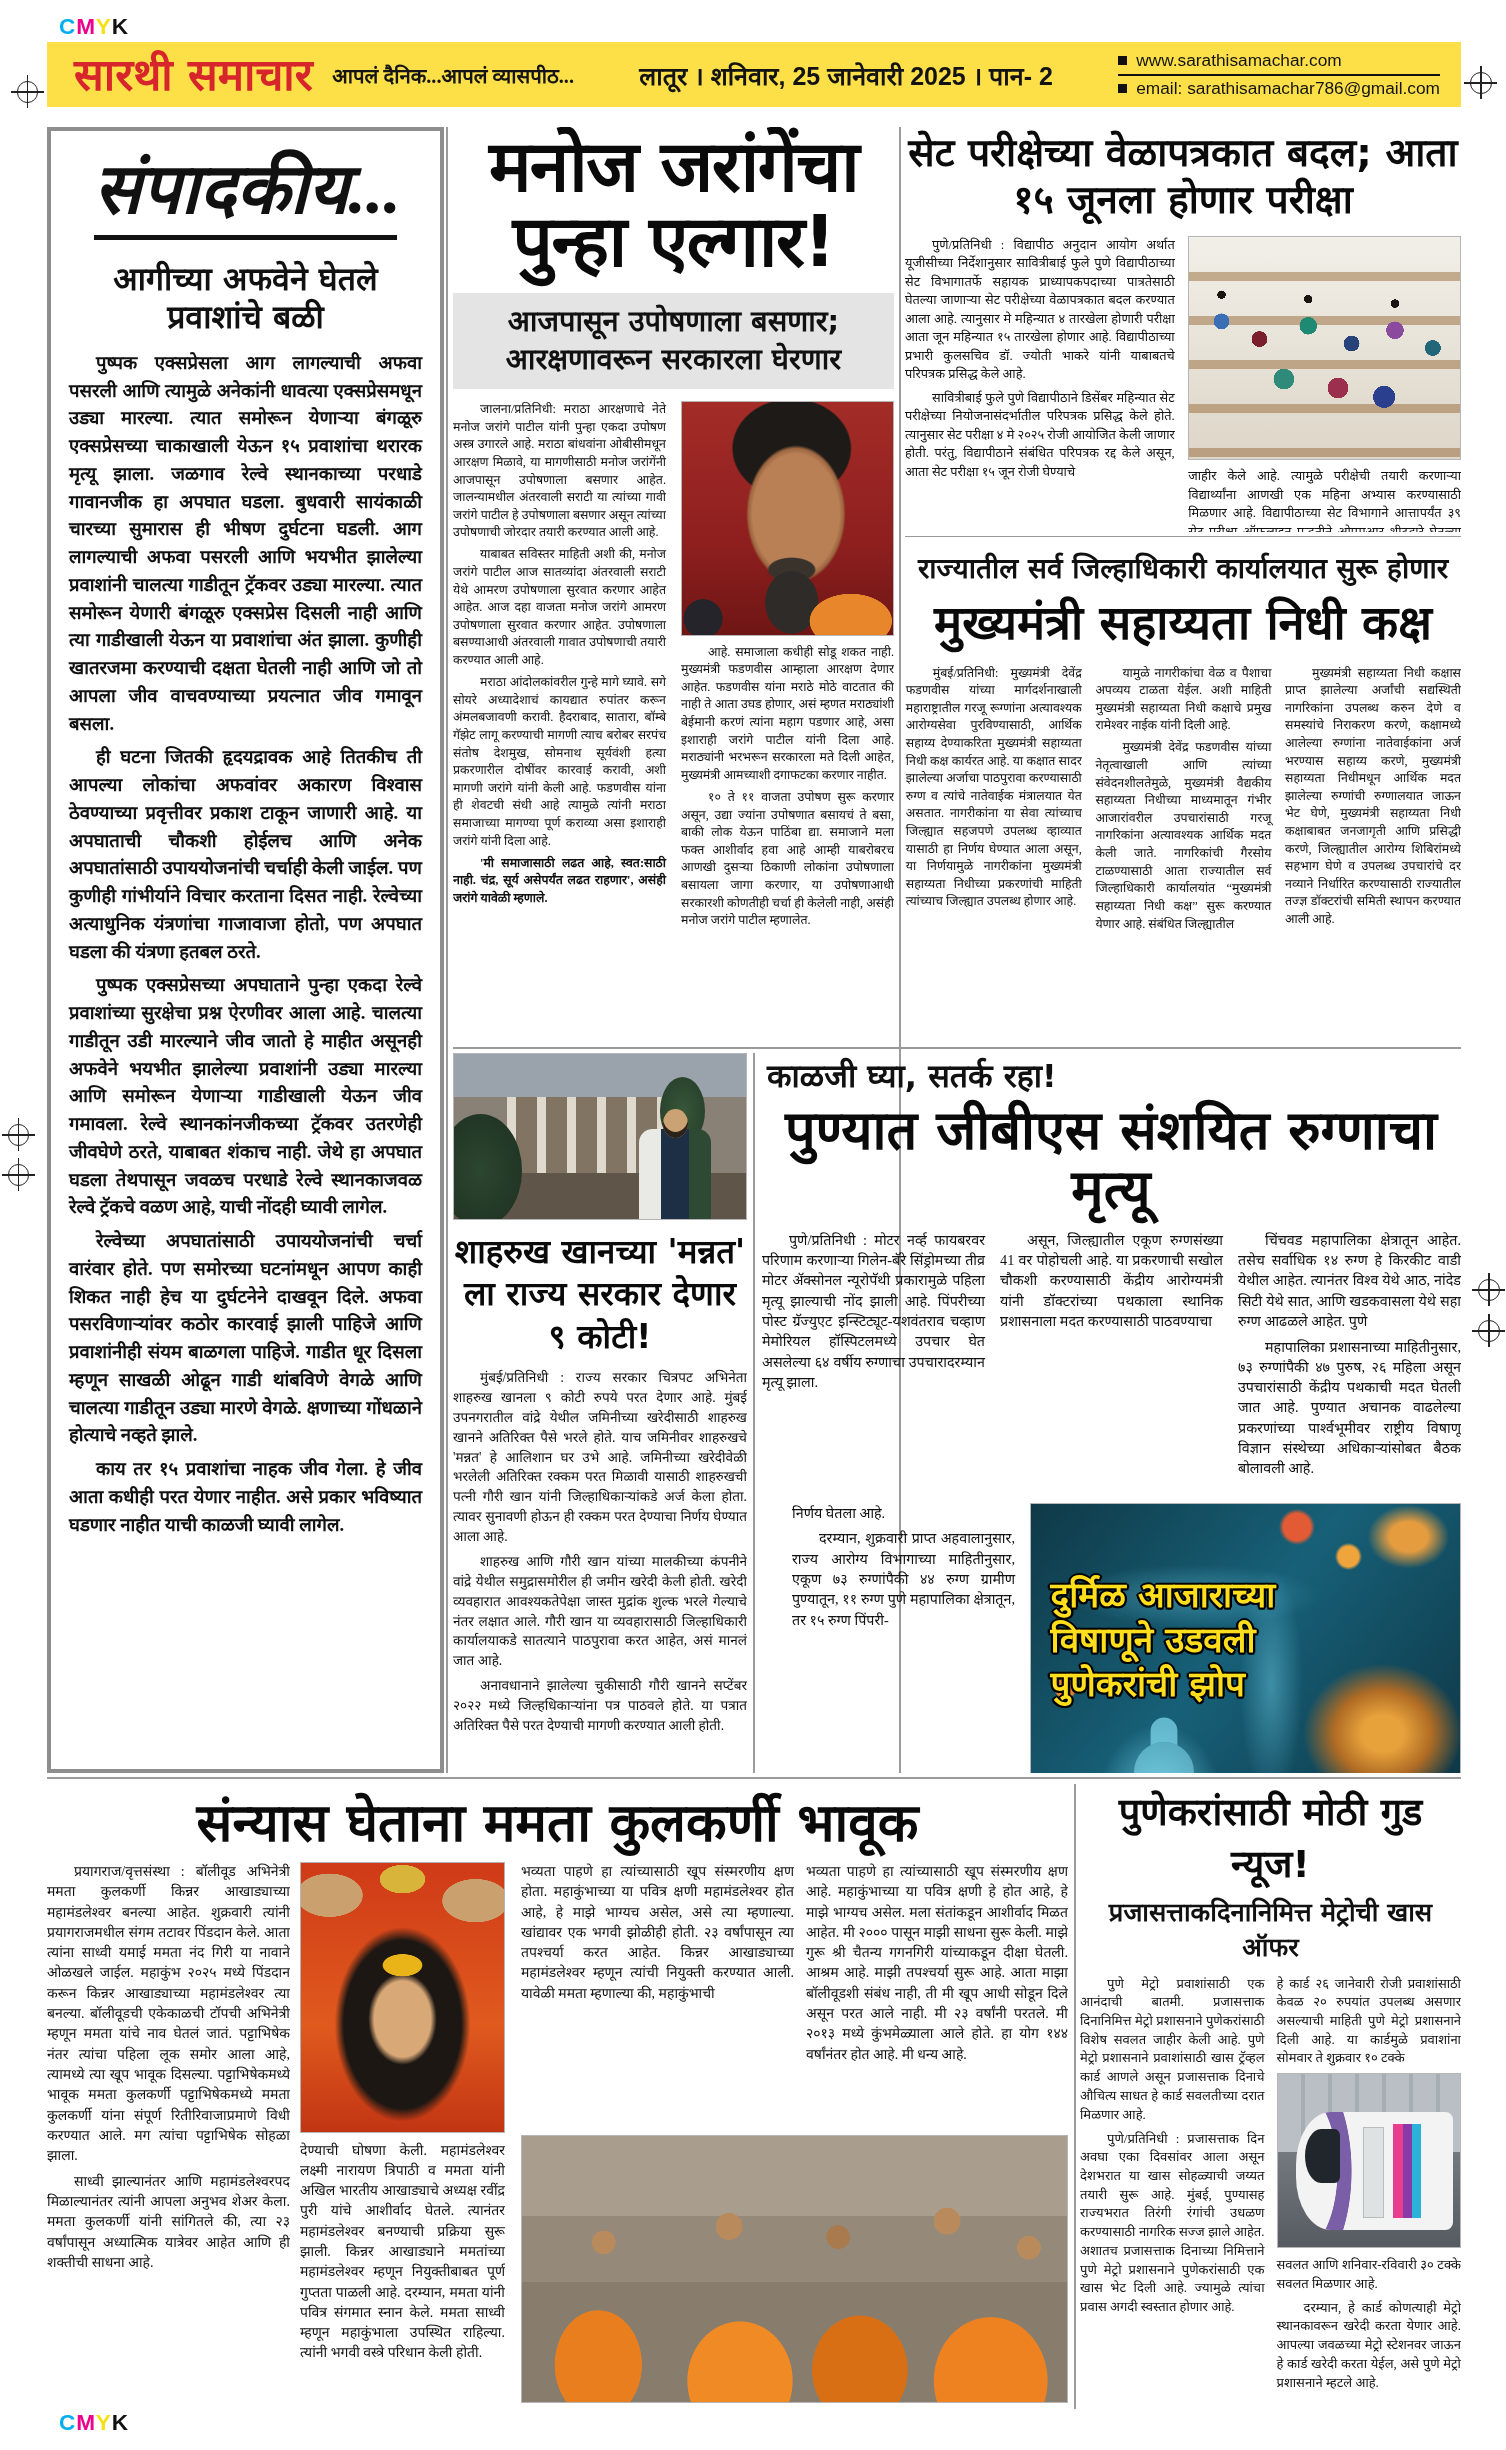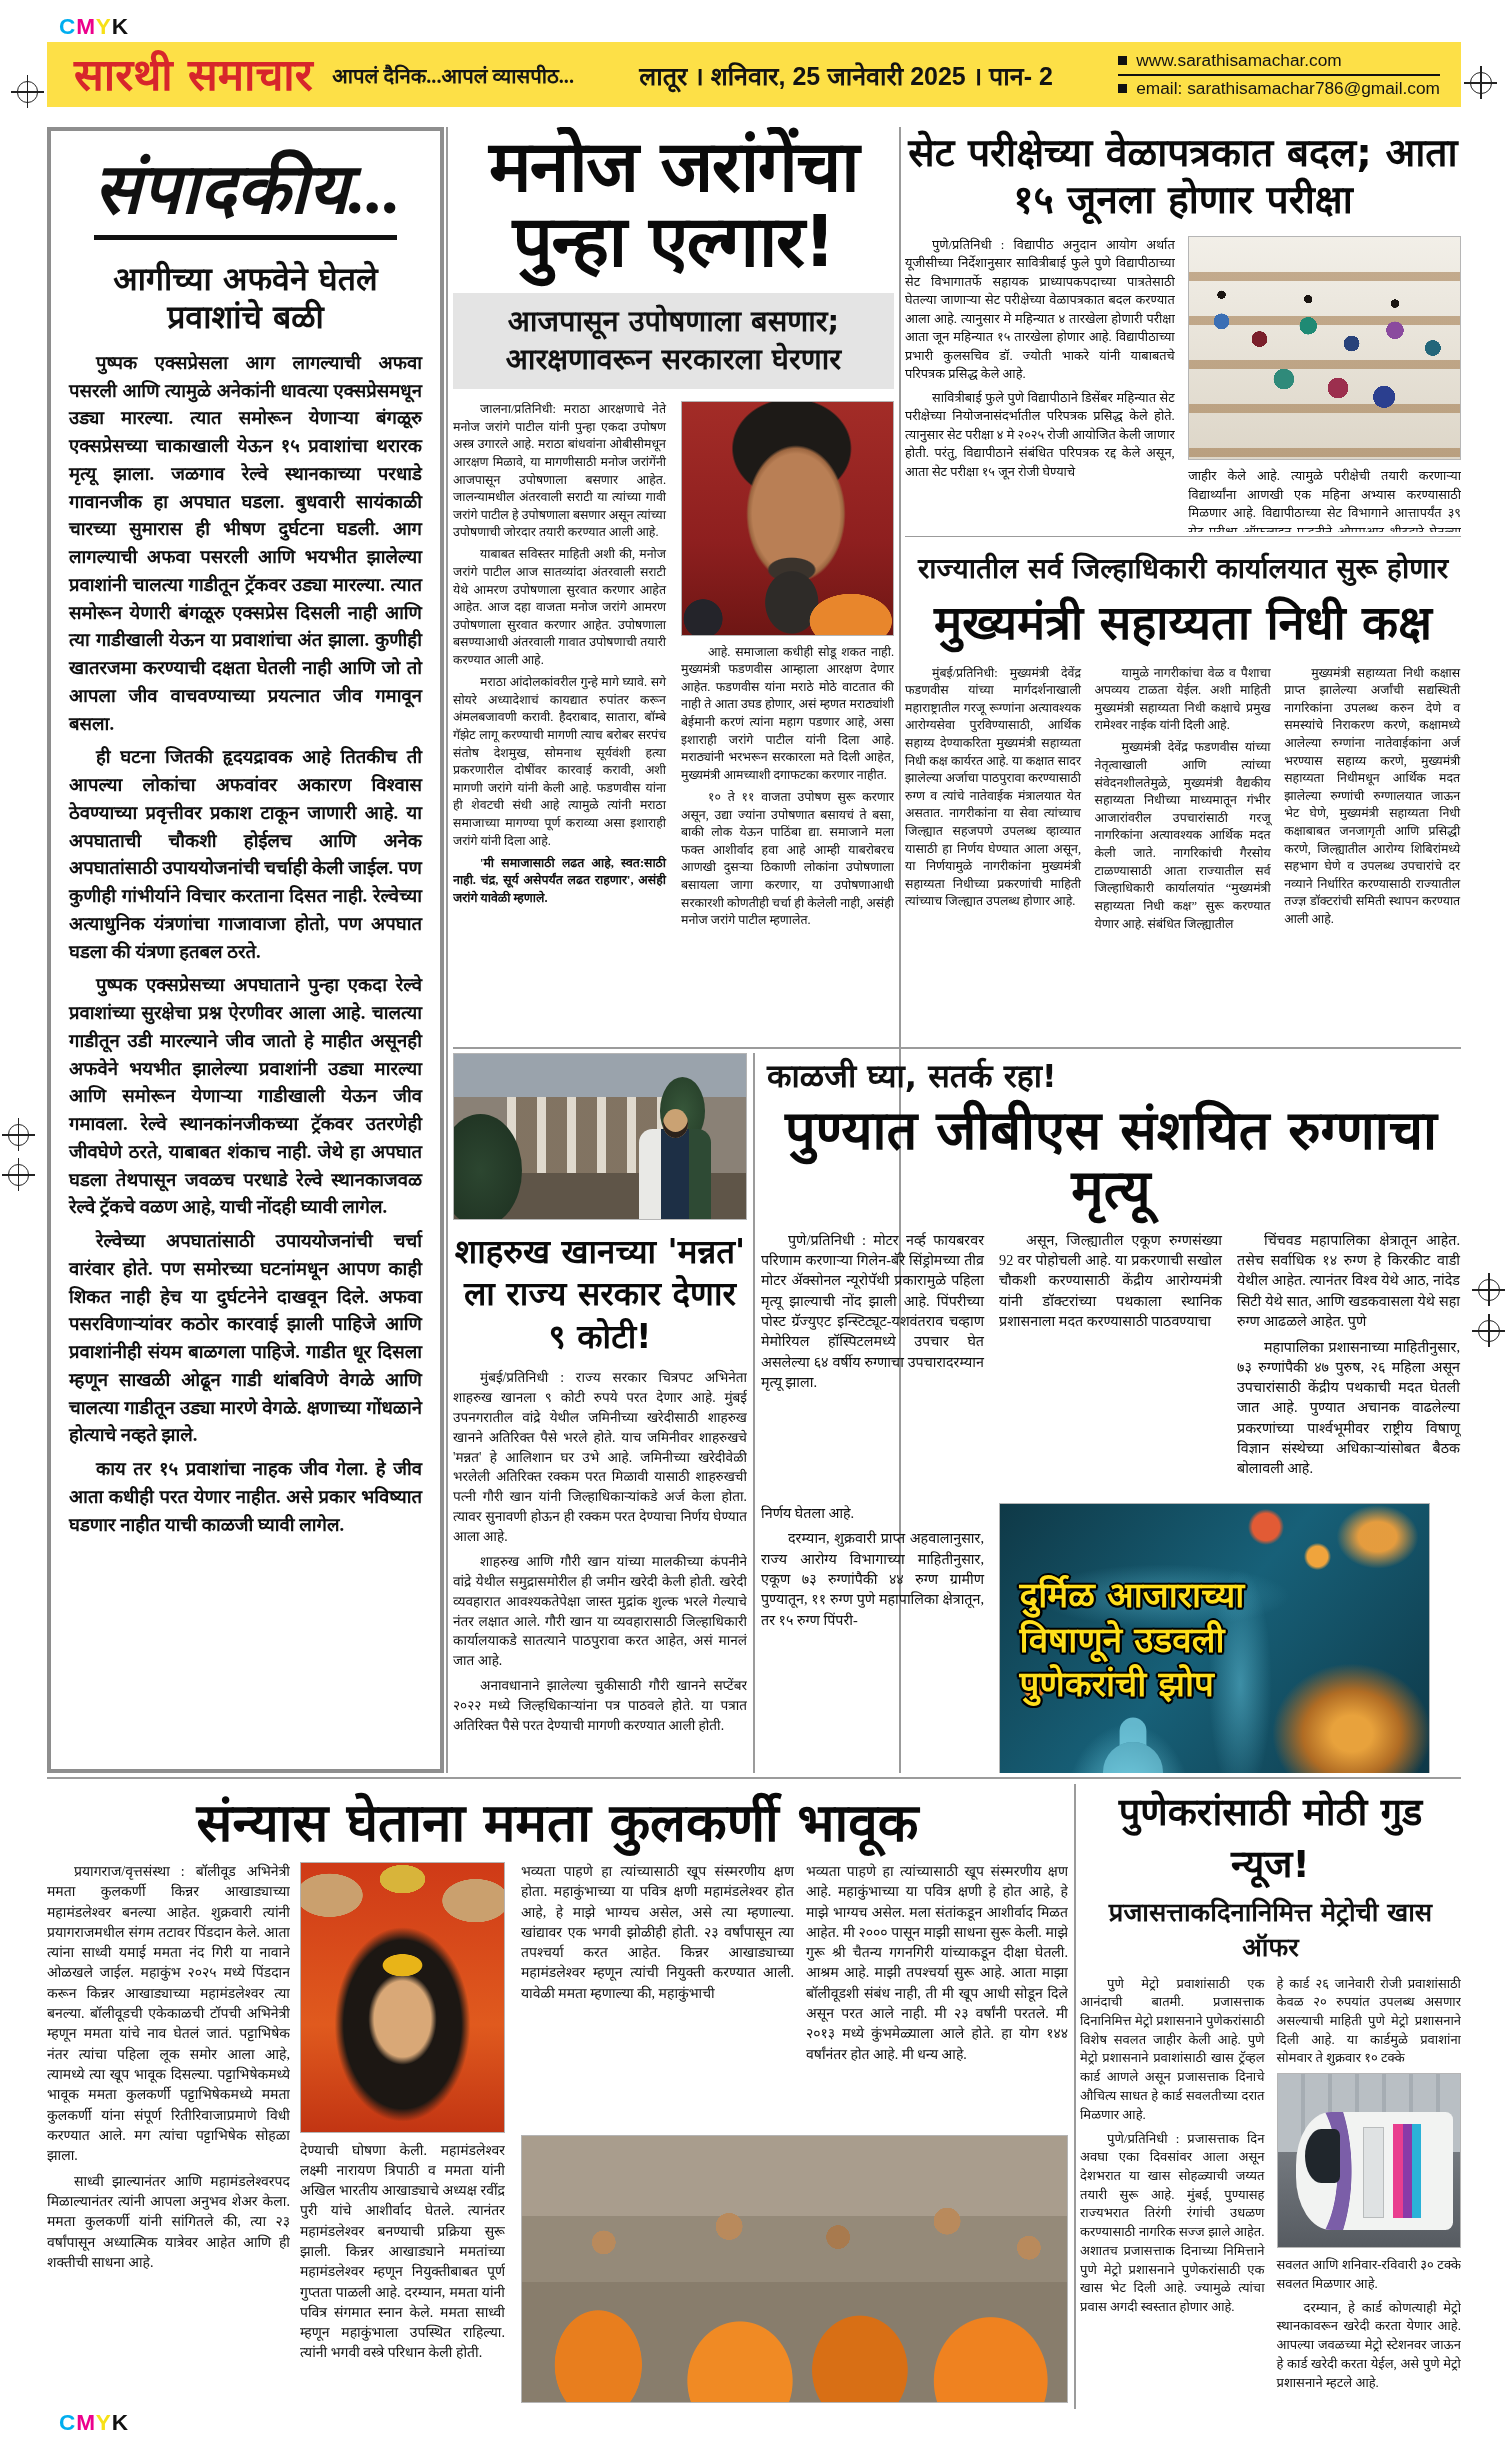--- a/index.html
+++ b/index.html
@@ -26,21 +26,21 @@
   .mc-row{display:flex;align-items:center;padding:2.3px 0;}
   .mc-row.first{border-bottom:2.3px solid #111;}
   .sq{width:9px;height:9px;background:#111;display:inline-block;margin-right:9px;}
   
   .vline{position:absolute;width:1.5px;background:#9b9b9b;}
   .hline{position:absolute;height:1.5px;background:#9b9b9b;}
   
   .hl{font-family:"DejaVu Sans","Liberation Sans",sans-serif;font-weight:800;color:#0a0a0a;text-align:center;}
   .bt p{margin:0;text-align:justify;text-indent:27px;}
   section{position:absolute;overflow:hidden;box-sizing:border-box;}
-  .cols{display:flex;}
+  .cols{display:flex;justify-content:flex-end;}
   .photo{position:relative;overflow:hidden;border:0.8px solid #b5b5b5;box-sizing:border-box;}
   
   #editorial{border:4.5px solid #8e8e8e;padding:15px 18px;background:#fff;}
   .ed-label{font-family:"Liberation Serif",serif;font-style:italic;font-weight:bold;font-size:70px;
             text-align:center;line-height:1.1;border-bottom:5.3px solid #111;display:block;
             width:86%;margin:4.5px auto 19.6px auto;padding-bottom:7.5px;}
   .ed-head{font-size:32px;font-weight:800;font-family:"DejaVu Sans","Liberation Sans",sans-serif;
            text-align:center;margin:0 0 13.6px 0;line-height:1.2;}
   #editorial .bt p{font-size:18.5px;line-height:1.5;font-weight:600;margin-bottom:6px;}
   
@@ -282,21 +282,21 @@
 </section>
 
 <section id="gbs" style="left:761px;top:1053px;width:700px;height:720px;">
   <div class="kicker">काळजी घ्या, सतर्क रहा!</div>
   <h1 class="hl main">पुण्यात जीबीएस संशयित रुग्णाचा मृत्यू</h1>
   <div class="cols" style="gap:15px;height:267px;overflow:hidden;">
     <div class="bt" style="width:223px;">
       <p>पुणे/प्रतिनिधी : मोटर नर्व्ह फायबरवर परिणाम करणाऱ्या गिलेन-बॅरे सिंड्रोमच्या तीव्र मोटर ॲक्सोनल न्यूरोपॅथी प्रकारामुळे पहिला मृत्यू झाल्याची नोंद झाली आहे. पिंपरीच्या पोस्ट ग्रॅज्युएट इन्स्टिट्यूट-यशवंतराव चव्हाण मेमोरियल हॉस्पिटलमध्ये उपचार घेत असलेल्या ६४ वर्षीय रुग्णाचा उपचारादरम्यान मृत्यू झाला.</p>
     </div>
     <div class="bt" style="width:223px;">
-      <p>असून, जिल्ह्यातील एकूण रुग्णसंख्या 92 वर पोहोचली आहे. या प्रकरणाची सखोल चौकशी करण्यासाठी केंद्रीय आरोग्यमंत्री यांनी डॉक्टरांच्या पथकाला स्थानिक प्रशासनाला मदत करण्यासाठी पाठवण्याचा</p>
+      <p>असून, जिल्ह्यातील एकूण रुग्णसंख्या 41 वर पोहोचली आहे. या प्रकरणाची सखोल चौकशी करण्यासाठी केंद्रीय आरोग्यमंत्री यांनी डॉक्टरांच्या पथकाला स्थानिक प्रशासनाला मदत करण्यासाठी पाठवण्याचा</p>
     </div>
     <div class="bt" style="width:223px;">
       <p>चिंचवड महापालिका क्षेत्रातून आहेत. तसेच सर्वाधिक १४ रुग्ण हे किरकीट वाडी येथील आहेत. त्यानंतर विश्व येथे आठ, नांदेड सिटी येथे सात, आणि खडकवासला येथे सहा रुग्ण आढळले आहेत. पुणे</p>
       <p>महापालिका प्रशासनाच्या माहितीनुसार, ७३ रुग्णांपैकी ४७ पुरुष, २६ महिला असून उपचारांसाठी केंद्रीय पथकाची मदत घेतली जात आहे. पुण्यात अचानक वाढलेल्या प्रकरणांच्या पार्श्वभूमीवर राष्ट्रीय विषाणू विज्ञान संस्थेच्या अधिकाऱ्यांसोबत बैठक बोलावली आहे.</p>
     </div>
   </div>
   <div class="cols" style="gap:15px;margin-top:6px;">
     <div class="bt" style="width:223px;">
       <p style="text-indent:0;">निर्णय घेतला आहे.</p>
       <p>दरम्यान, शुक्रवारी प्राप्त अहवालानुसार, राज्य आरोग्य विभागाच्या माहितीनुसार, एकूण ७३ रुग्णांपैकी ४४ रुग्ण ग्रामीण पुण्यातून, ११ रुग्ण पुणे महापालिका क्षेत्रातून, तर १५ रुग्ण पिंपरी-</p>

